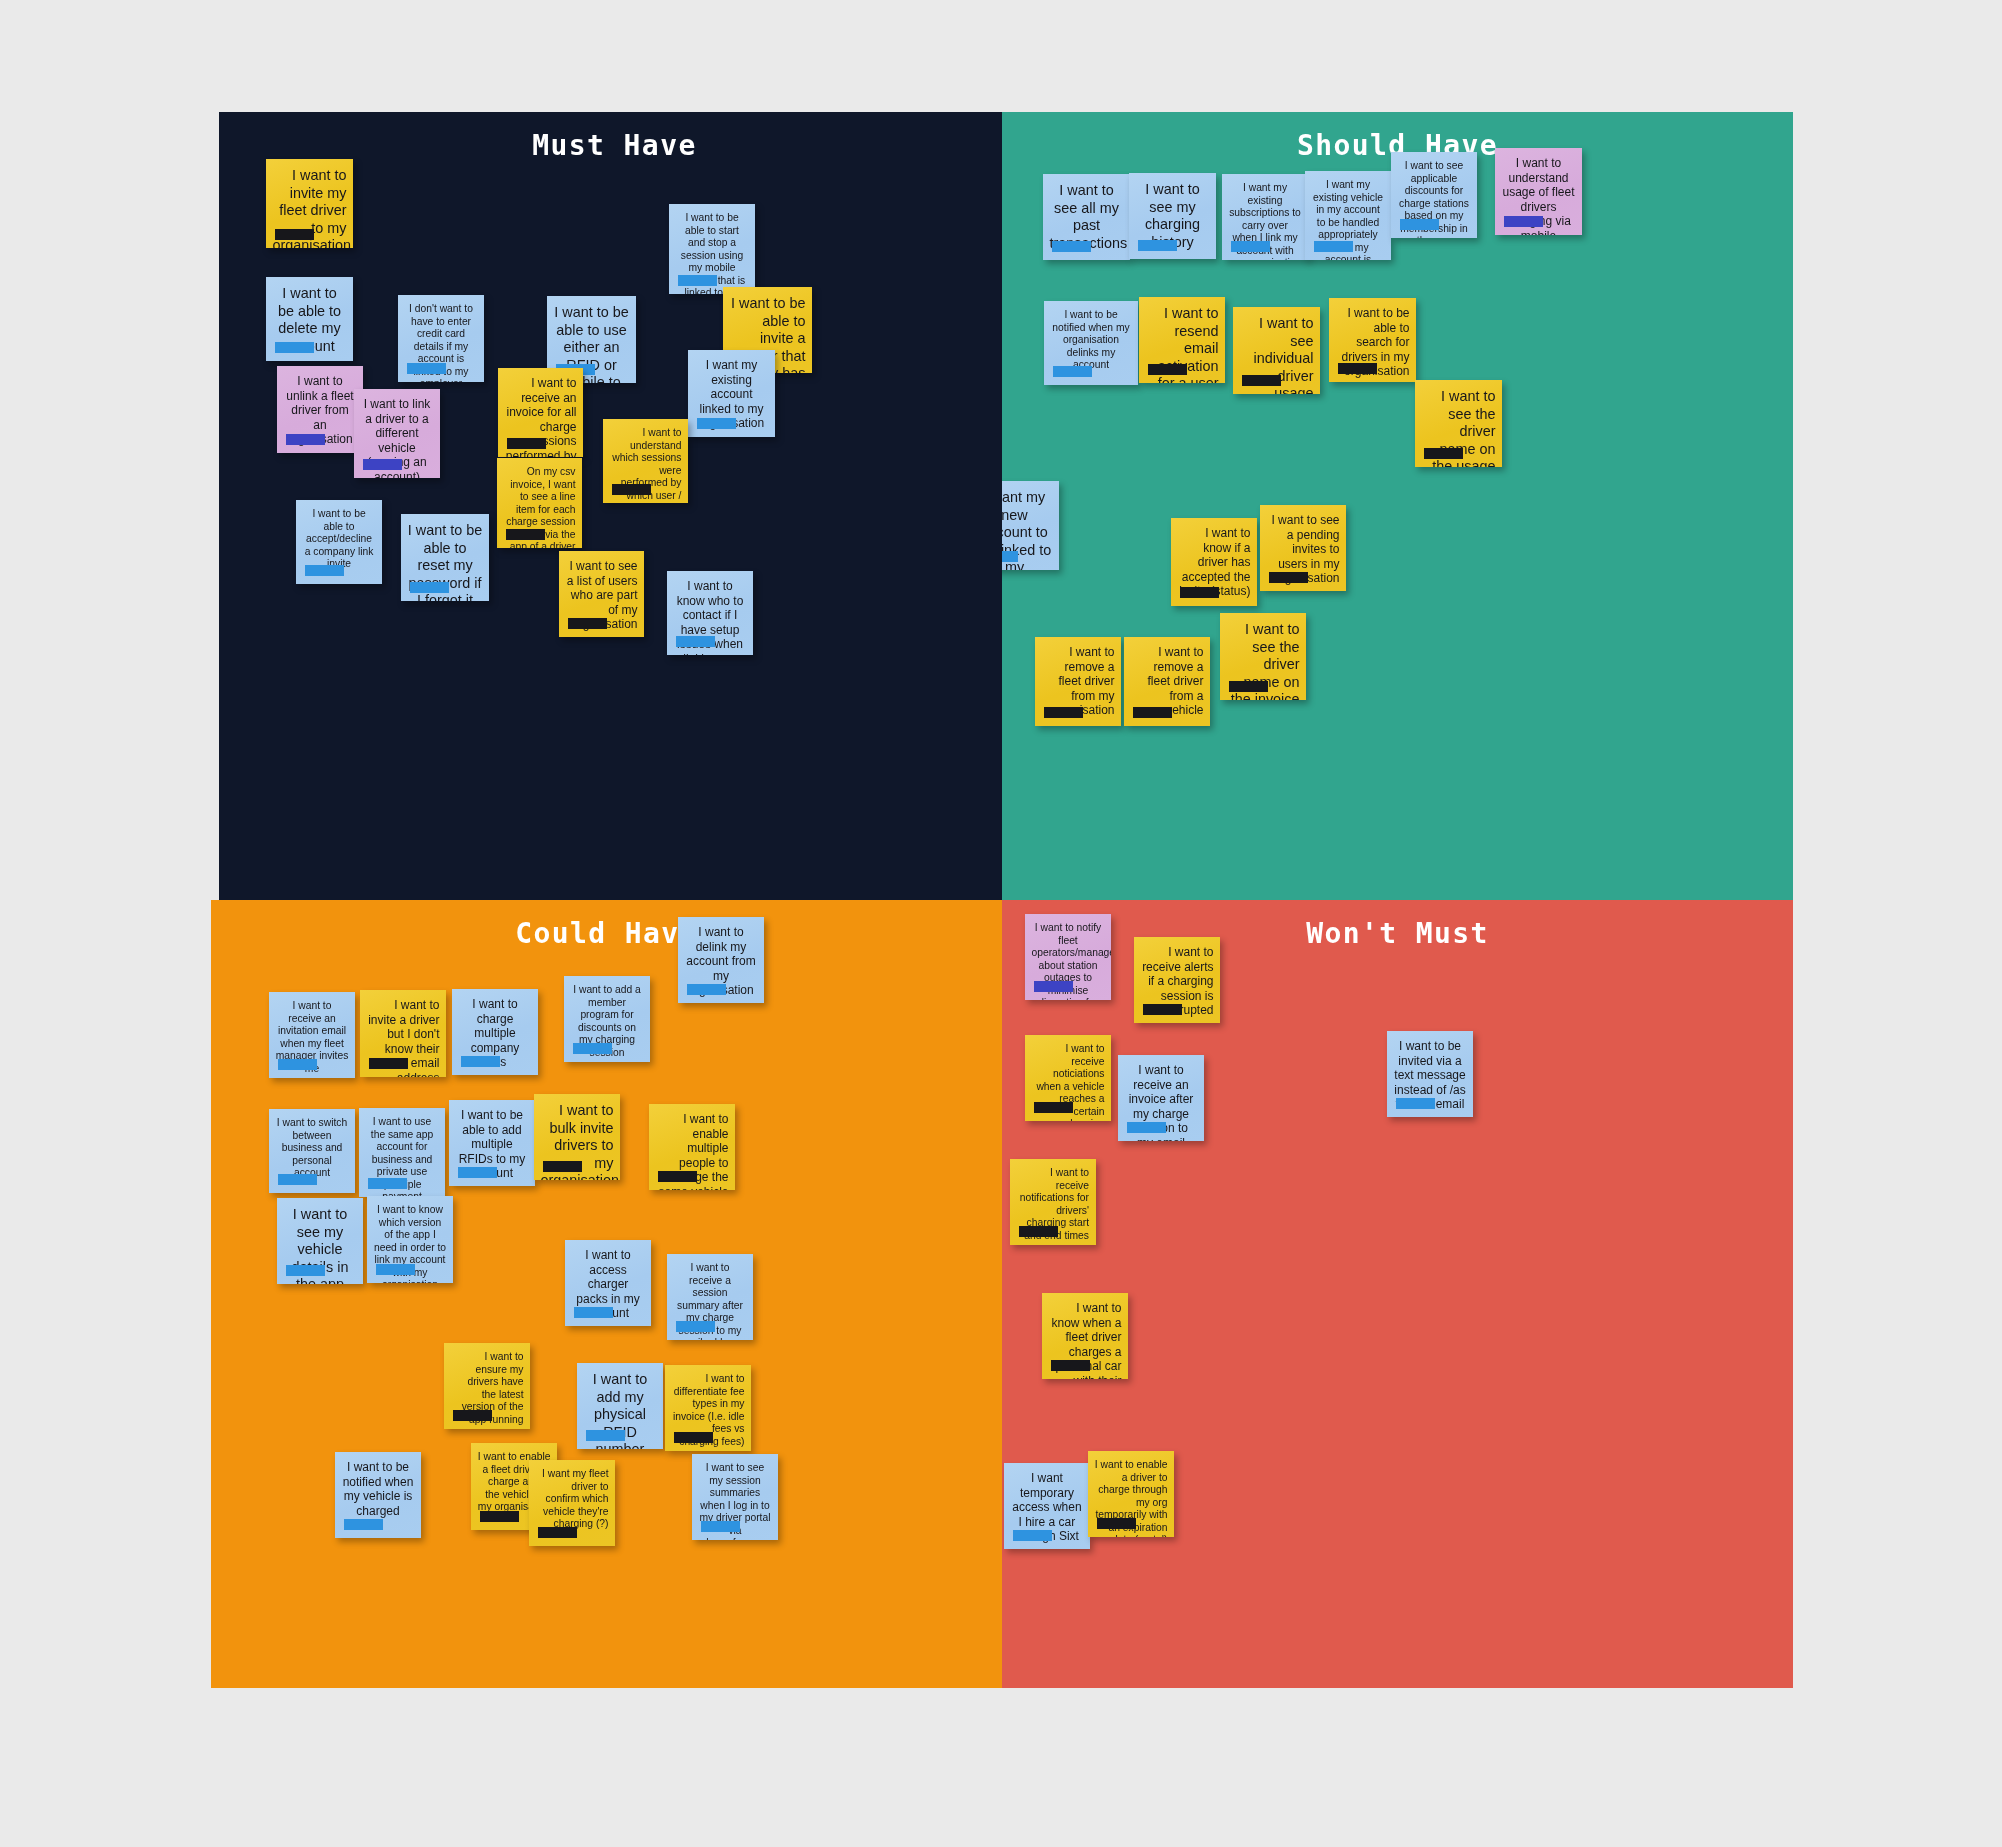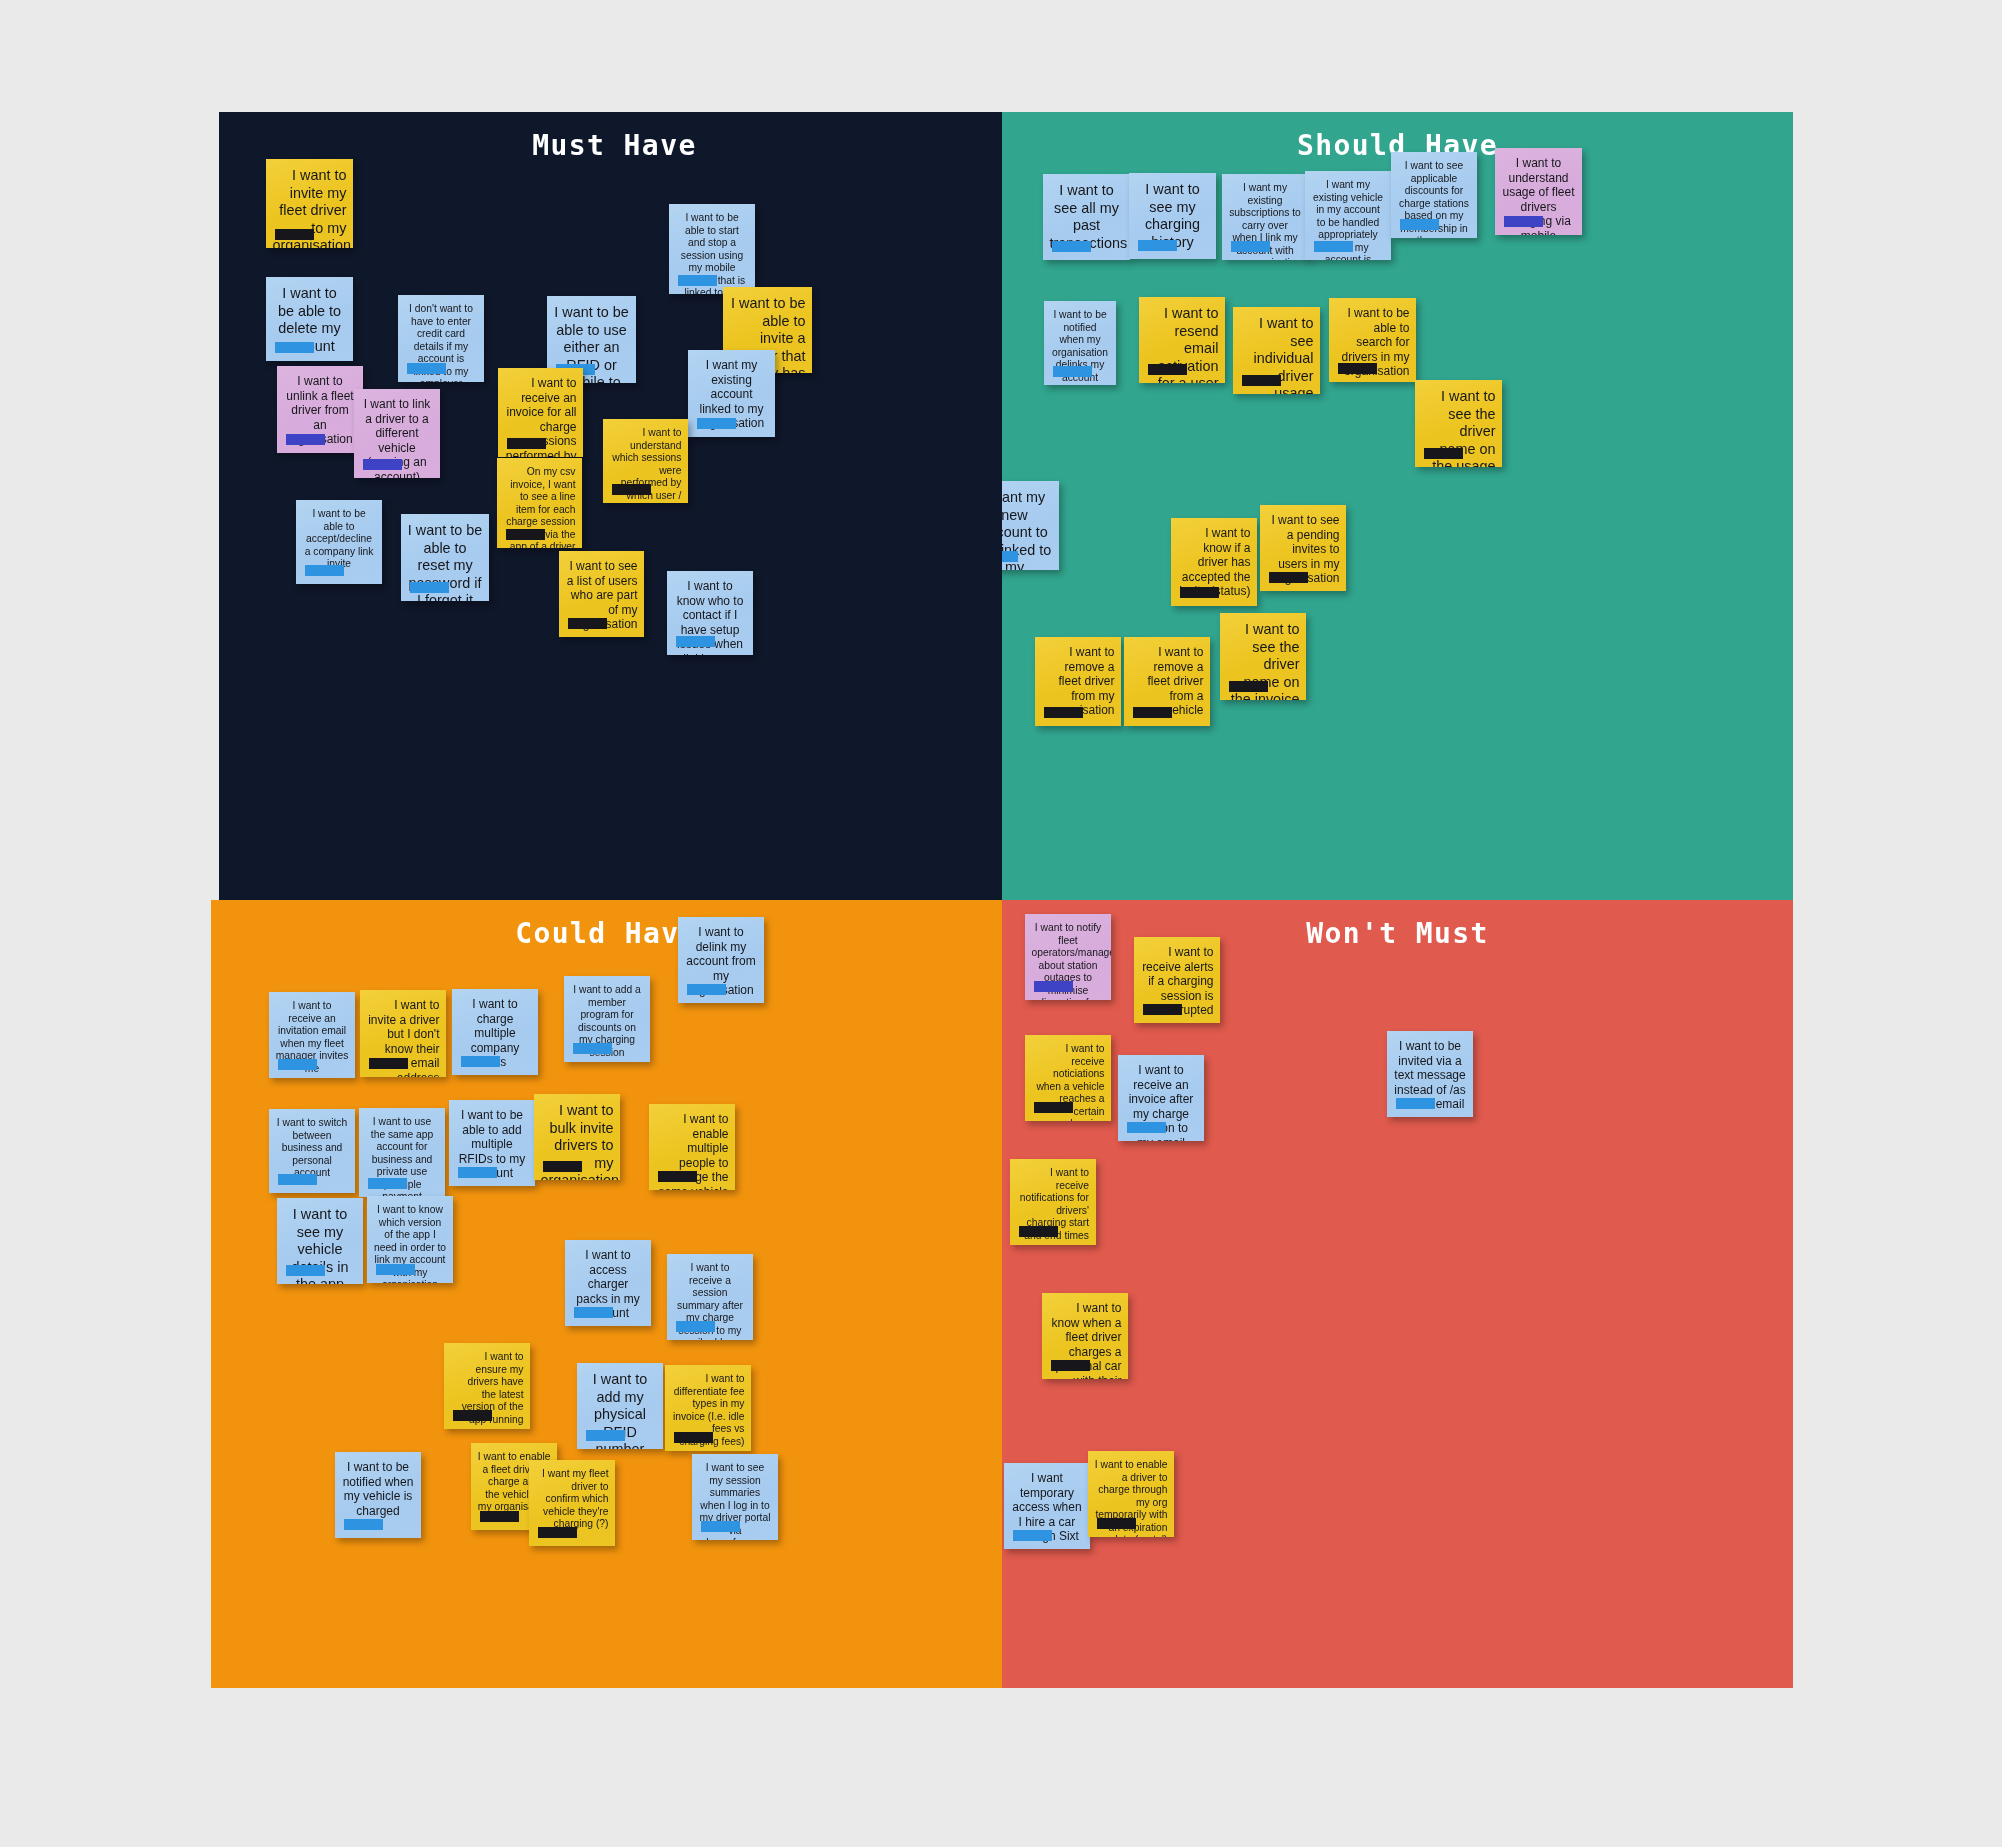--- a/index.html
+++ b/index.html
@@ -179,21 +179,21 @@
             <div class="tag tag-blue"></div>
           </div>
           <div class="note blue fs-s" style="left: 389px; top: 40px; width: 86px; height: 86px;">
             <div class="txt">I want to see applicable discounts for charge stations based on my membership in the app</div>
             <div class="tag tag-blue"></div>
           </div>
           <div class="note purple fs-m" style="left: 493px; top: 36px; width: 87px; height: 87px;">
             <div class="txt">I want to understand usage of fleet drivers charging via mobile</div>
             <div class="tag tag-indigo"></div>
           </div>
-          <div class="note blue fs-s" style="left: 42px; top: 189px; width: 72px; height: 84px;">
+          <div class="note blue fs-s" style="left: 42px; top: 189px; width: 94px; height: 84px;">
             <div class="txt">I want to be notified when my organisation delinks my account</div>
             <div class="tag tag-blue"></div>
           </div>
           <div class="note yellow fs-l" style="left: 137px; top: 185px; width: 86px; height: 86px;">
             <div class="txt">I want to resend email activation for a user</div>
             <div class="tag tag-black"></div>
           </div>
           <div class="note yellow fs-l" style="left: 231px; top: 195px; width: 87px; height: 87px;">
             <div class="txt">I want to see individual driver usage</div>
             <div class="tag tag-black"></div>

